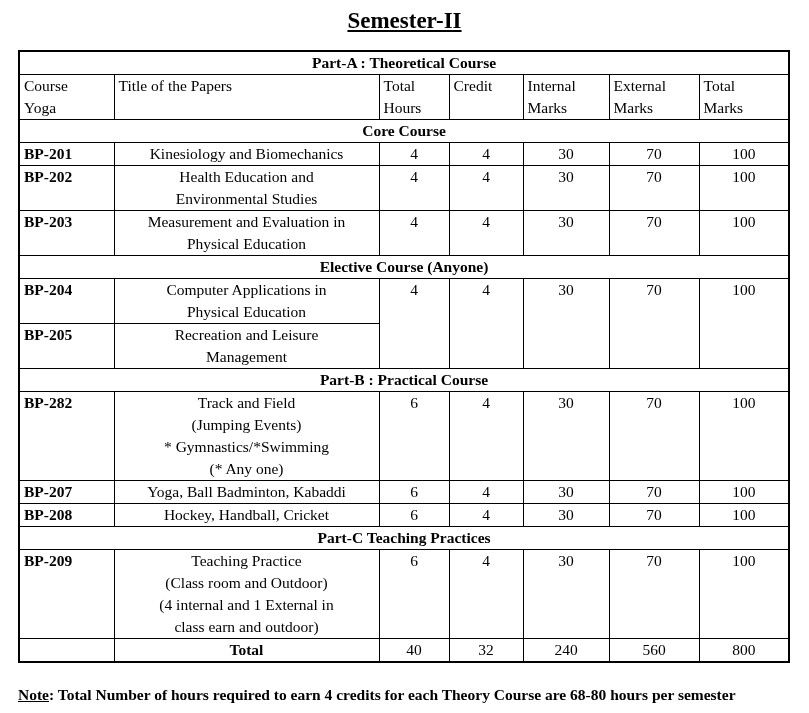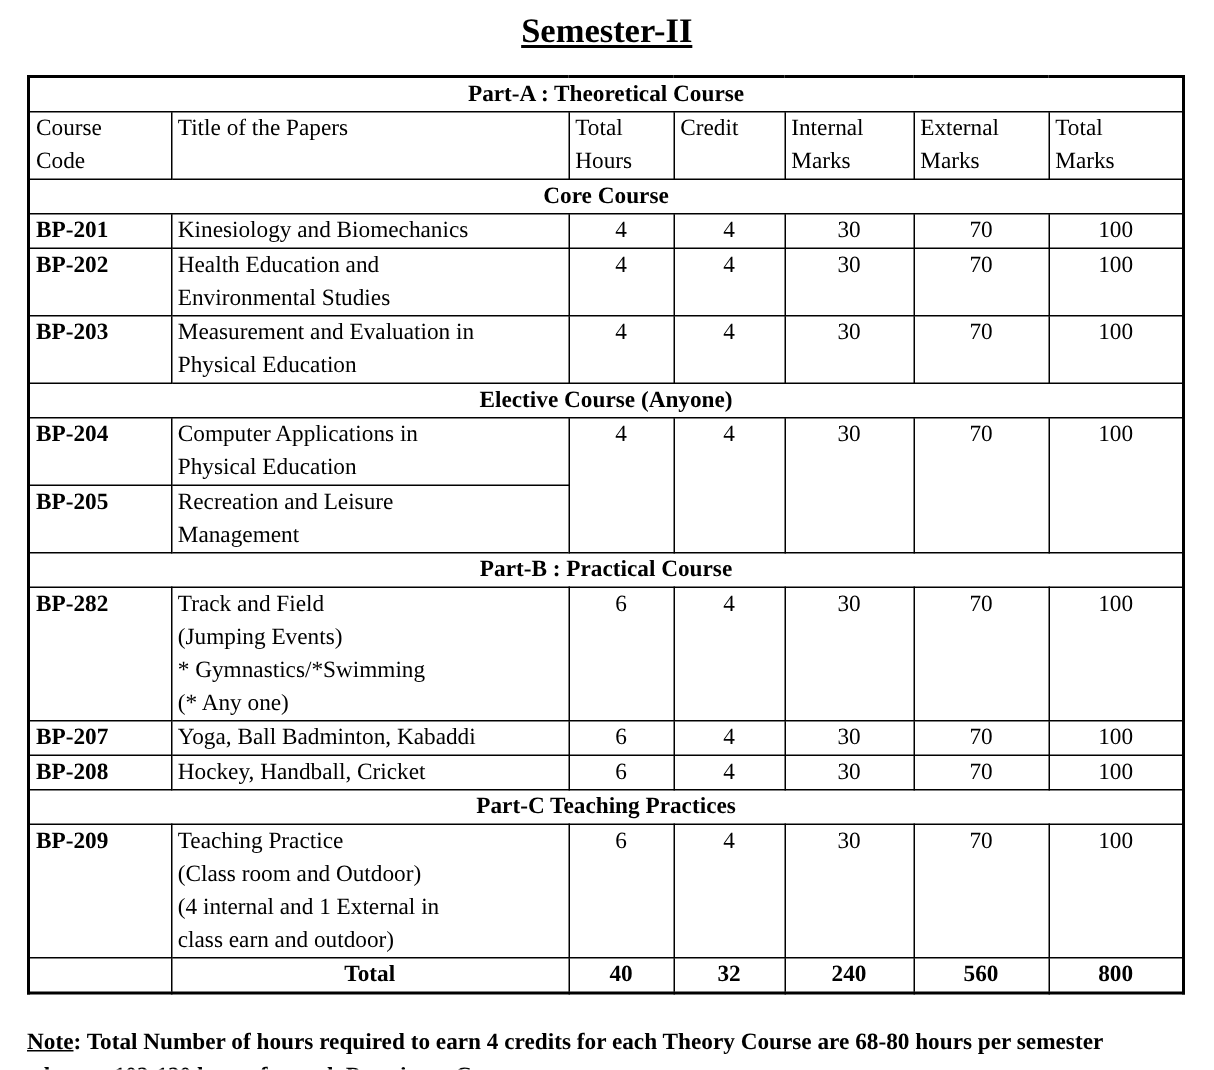--- a/index.html
+++ b/index.html
@@ -32,26 +32,26 @@
     padding: 0 4px;
   }
   table.course-table { border: 2px solid #000000; }
   td.section-cell {
     text-align: center;
     font-weight: bold;
     font-size: 16px;
   }
   td.colhead-cell { }
   td.code-cell { font-weight: bold; padding-left: 10px; }
-  td.title-cell { padding-left: 8px; }
+  td.title-cell { padding-left: 8px; text-align: center; }
   td.num-cell { text-align: center; }
   td.vmid { vertical-align: middle; }
   td.line2 { padding-top: 22px; }
   td.total-label { text-align: center; font-weight: bold; }
-  td.total-num { text-align: center; font-weight: bold; }
+  td.total-num { text-align: center; font-weight: normal; }
   .note {
     margin: 20px 18px 0 18px;
     width: 772px;
     font-size: 15.5px;
     font-weight: bold;
     line-height: 23px;
   }
   .note .note-label { text-decoration: underline; text-align: right; }
 </style>
 </head>
@@ -73,21 +73,21 @@
     </colgroup>
 
     <tbody>
         <tr>
       <td colspan="7" class="section-cell">Part-A : Theoretical Course</td>
     </tr>
 
     <tr>
       <td class="colhead-cell">
         <div>Course</div>
-        <div>Code</div>
+        <div>Yoga</div>
       </td>
       <td class="colhead-cell">Title of the Papers</td>
       <td class="colhead-cell">
         <div>Total</div>
         <div>Hours</div>
       </td>
       <td class="colhead-cell">Credit</td>
       <td class="colhead-cell">
         <div>Internal</div>
         <div>Marks</div>

